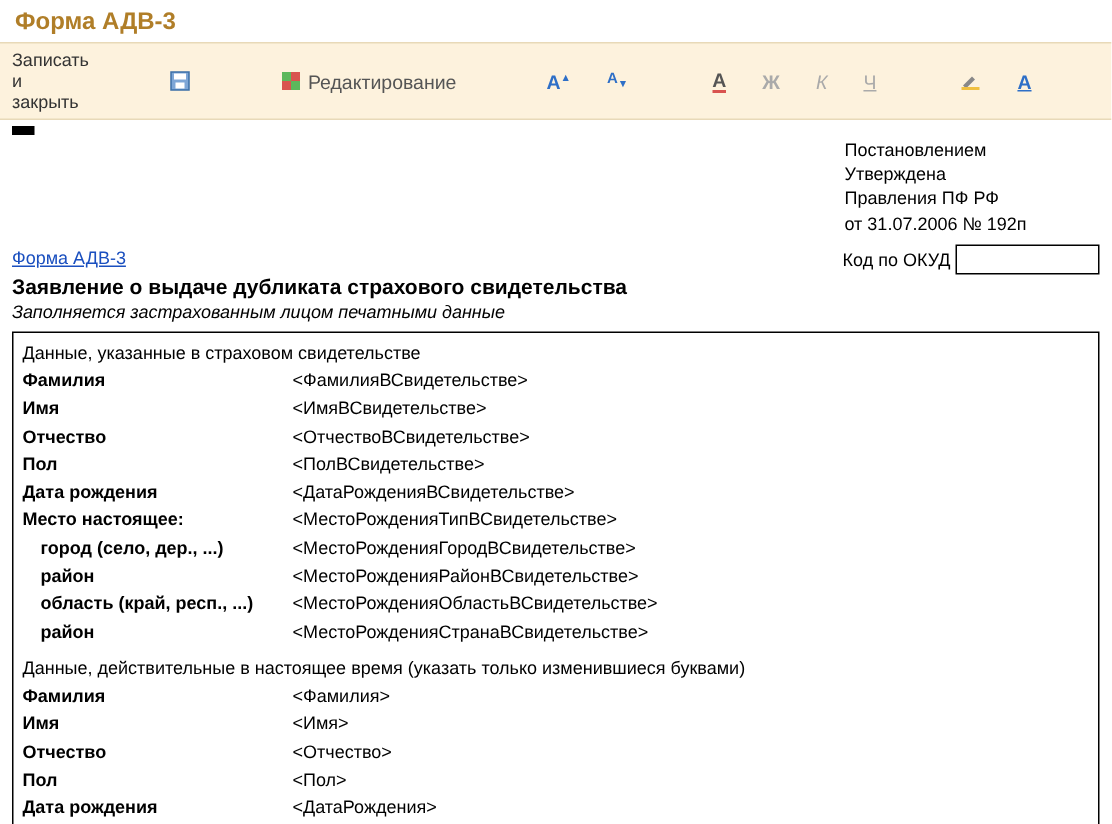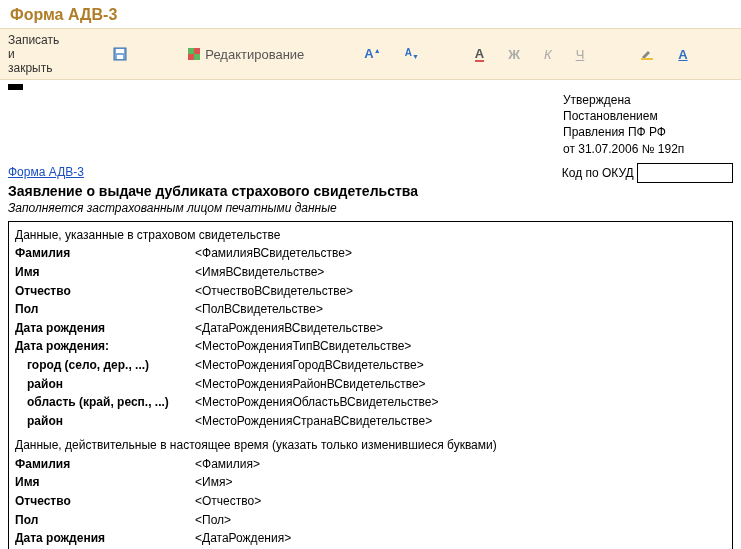--- a/index.html
+++ b/index.html
@@ -137,22 +137,22 @@
           <rect x="2" y="2" width="10" height="10" fill="#B0C4DE" stroke="#5A7FA8"></rect>
           <line x1="7" y1="2" x2="7" y2="12" stroke="#5A7FA8"></line>
           <line x1="2" y1="7" x2="12" y2="7" stroke="#5A7FA8"></line>
         </svg>
       </div>
   </div>
 
   <div class="doc-area">
     <div class="black-bar"></div>
     <div class="approval">
+      <div>Постановлением</div>
       <div>Утверждена</div>
-      <div>Постановлением</div>
       <div>Правления ПФ РФ</div>
       <div>от 31.07.2006 № 192п</div>
     </div>
     <span class="form-link">Форма АДВ-3</span>
     <span class="okud-row">
       <span>Код по ОКУД</span>
       <input type="text" value="" style="">
     </span>
     <div class="h1">Заявление о выдаче дубликата страхового свидетельства</div>
     <div class="subtitle">Заполняется застрахованным лицом печатными данные</div>
@@ -173,21 +173,21 @@
         </div>
       <div class="row">
           <div class="lbl">Пол</div>
           <div>&lt;ПолВСвидетельстве&gt;</div>
         </div>
       <div class="row">
           <div class="lbl">Дата рождения</div>
           <div>&lt;ДатаРожденияВСвидетельстве&gt;</div>
         </div>
       <div class="row">
-          <div class="lbl">Дата рождения:</div>
+          <div class="lbl">Место настоящее:</div>
           <div>&lt;МестоРожденияТипВСвидетельстве&gt;</div>
         </div>
       <div class="row">
           <div class="lbl indent">город (село, дер., ...)</div>
           <div>&lt;МестоРожденияГородВСвидетельстве&gt;</div>
         </div>
       <div class="row">
           <div class="lbl indent">район</div>
           <div>&lt;МестоРожденияРайонВСвидетельстве&gt;</div>
         </div>

